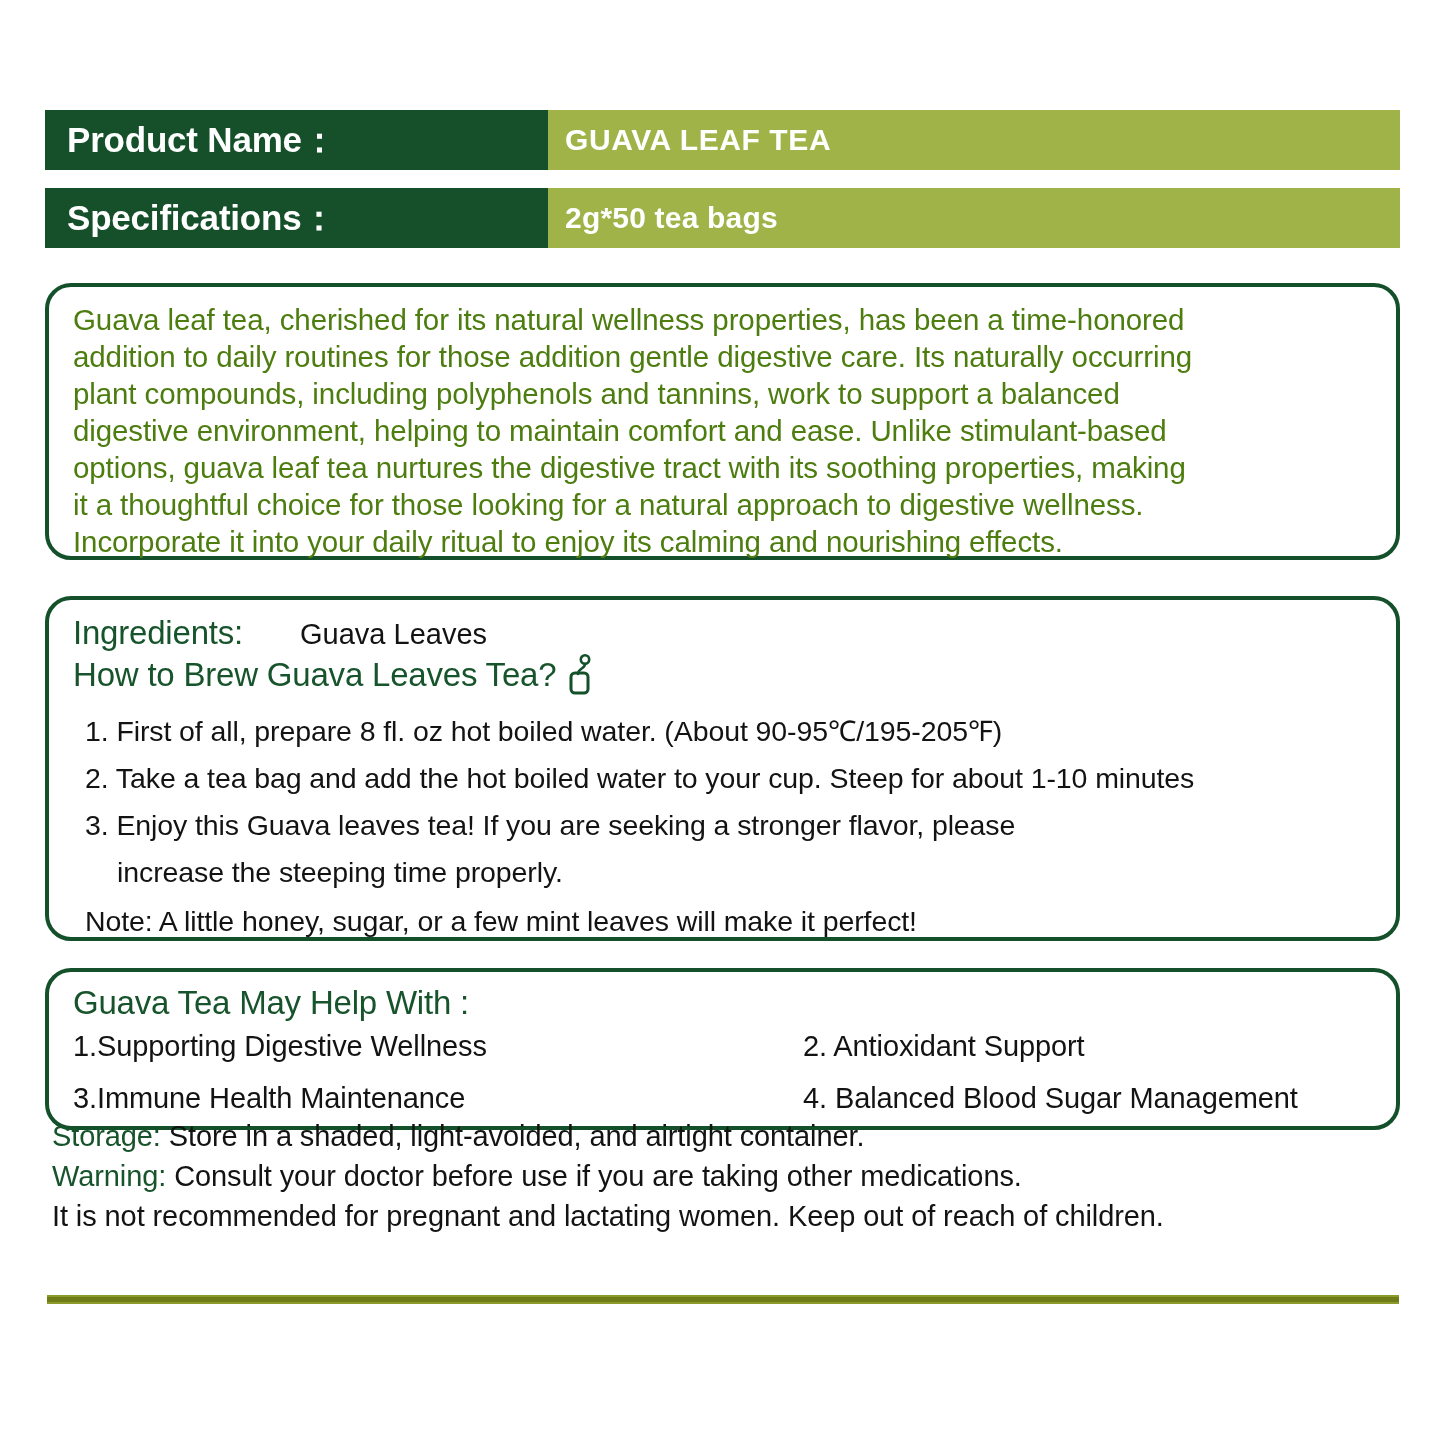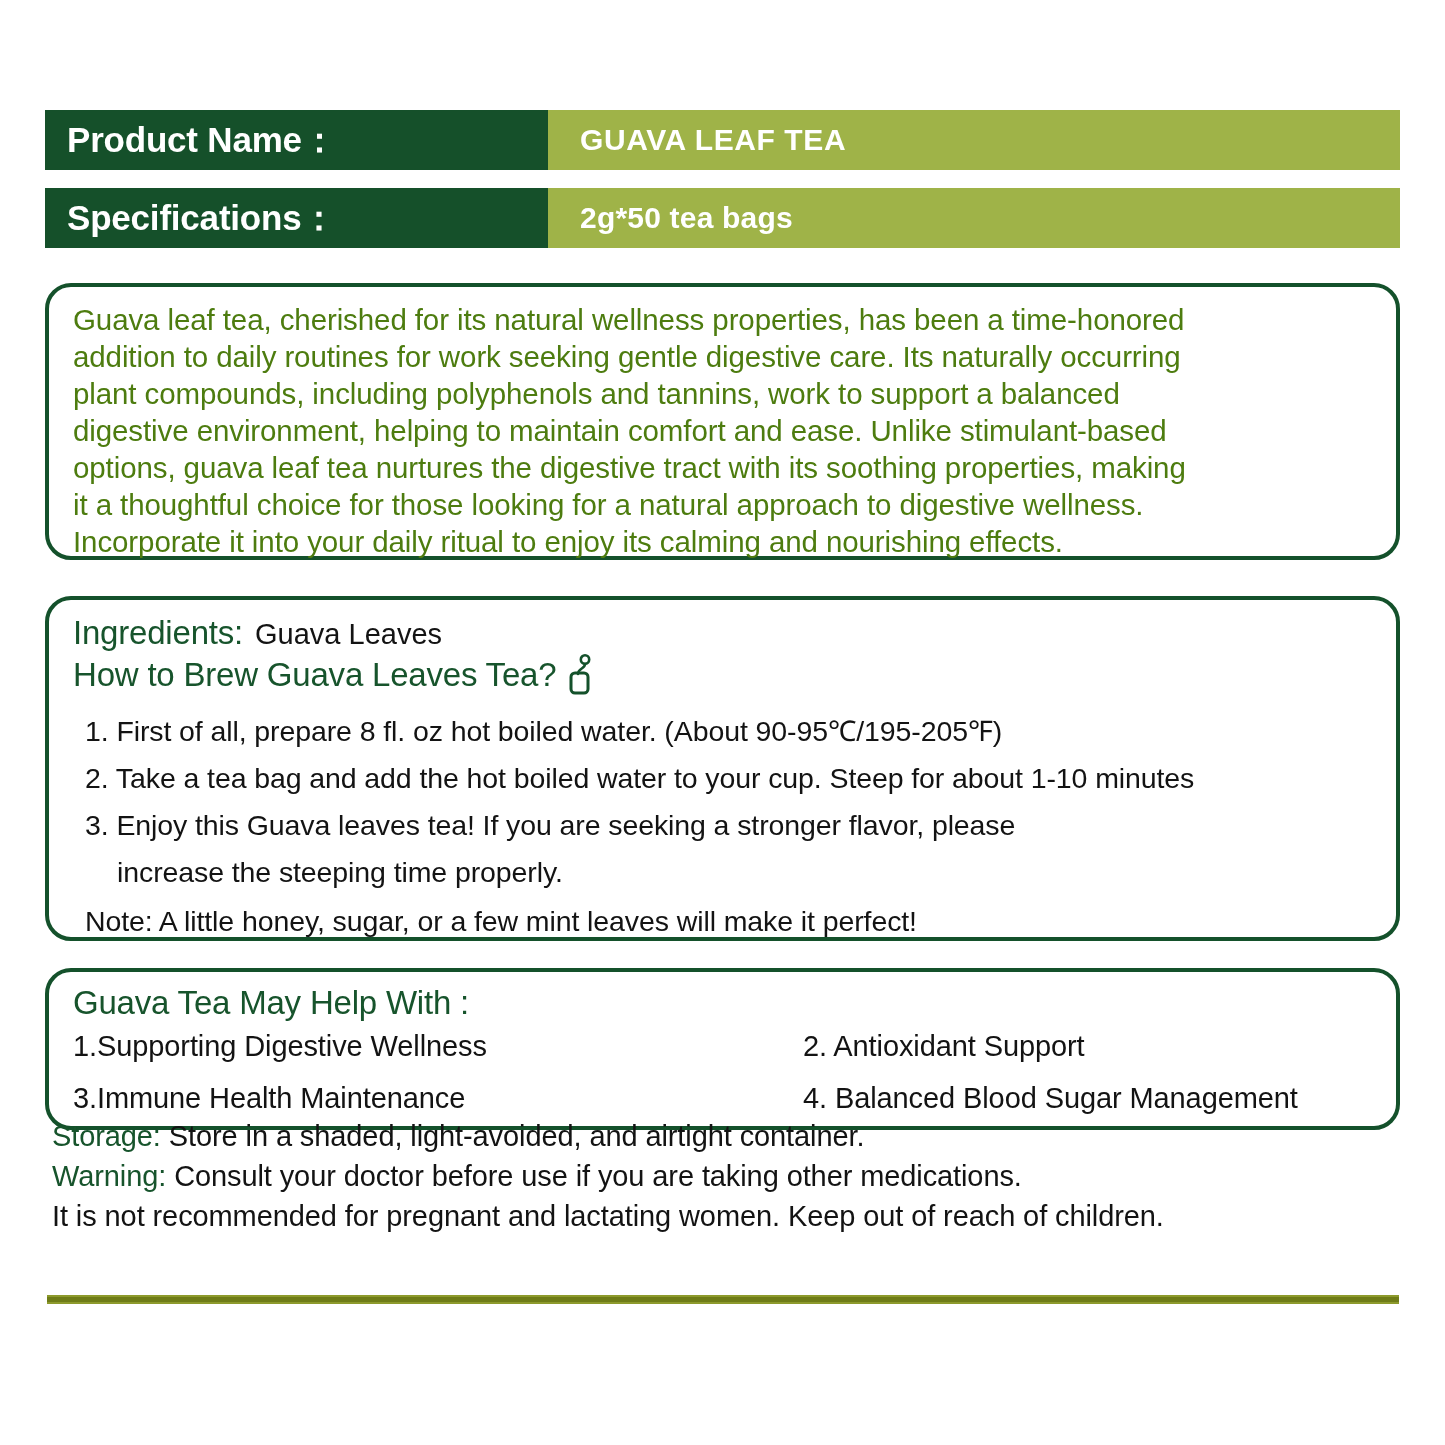--- a/index.html
+++ b/index.html
@@ -45,21 +45,21 @@
     font-size: 35px;
     font-weight: bold;
     letter-spacing: -0.2px;
     white-space: nowrap;
   }
   .spec-value {
     flex: 1;
     background: #9fb348;
     display: flex;
     align-items: center;
-    padding-left: 32px;
+    padding-left: 17px;
     box-sizing: border-box;
     color: #ffffff;
     font-size: 30px;
     font-weight: bold;
     letter-spacing: 0.2px;
     white-space: nowrap;
   }
   .spec-value.upper { letter-spacing: 0.6px; }
 
   
@@ -88,20 +88,21 @@
 
   #brew-card {
     top: 596px;
     height: 345px;
     padding: 14px 20px 10px 24px;
   }
   .ing-line {
     display: flex;
     align-items: baseline;
     white-space: nowrap;
+    gap: 45px;
   }
   .ing-label {
     font-size: 33px;
     color: #17542c;
     letter-spacing: -0.2px;
   }
   .ing-value {
     font-size: 29px;
     color: #131313;
     margin-left: 12px;
@@ -212,21 +213,21 @@
   </div>
 
   <div class="spec-row row-2">
     <div class="spec-label">Specifications：</div>
     <div class="spec-value">2g*50 tea bags</div>
   </div>
 
   <div class="card" id="desc-card">
     <div class="desc-text">
       <span class="ln">Guava leaf tea, cherished for its natural wellness properties, has been a time-honored</span>
-      <span class="ln">addition to daily routines for work seeking gentle digestive care. Its naturally occurring</span>
+      <span class="ln">addition to daily routines for those addition gentle digestive care. Its naturally occurring</span>
       <span class="ln">plant compounds, including polyphenols and tannins, work to support a balanced</span>
       <span class="ln">digestive environment, helping to maintain comfort and ease. Unlike stimulant-based</span>
       <span class="ln">options, guava leaf tea nurtures the digestive tract with its soothing properties, making</span>
       <span class="ln"> it a thoughtful choice for those looking for a natural approach to digestive wellness.</span>
       <span class="ln">Incorporate it into your daily ritual to enjoy its calming and nourishing effects.</span>
     </div>
   </div>
 
   <div class="card" id="brew-card">
 

